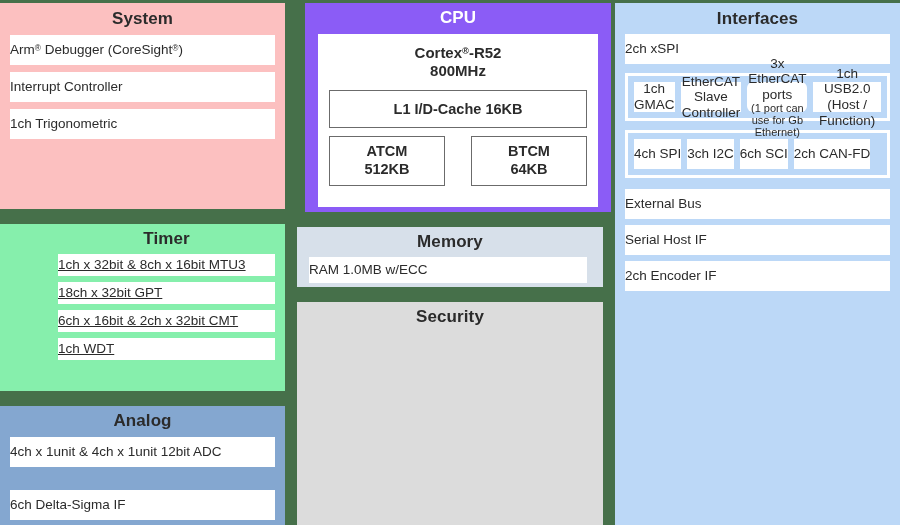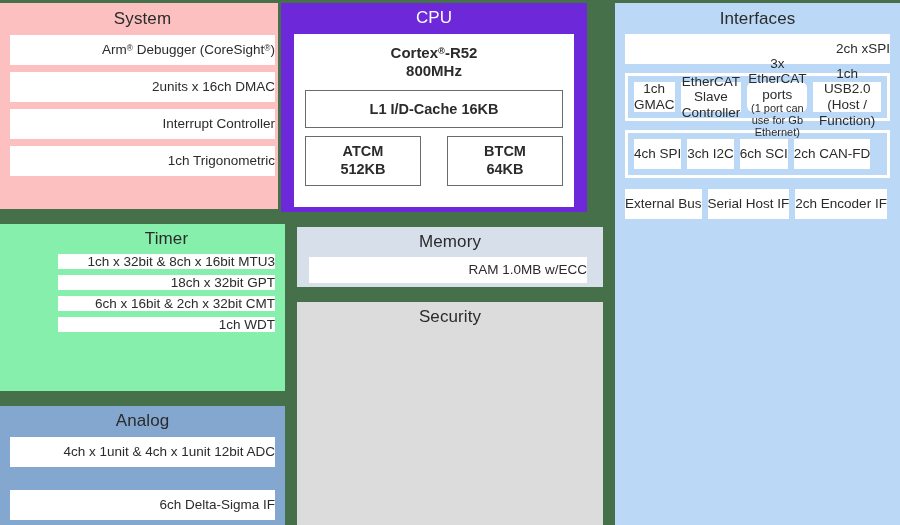--- a/index.html
+++ b/index.html
@@ -23,41 +23,41 @@
 
   
   .block {
     position: absolute;
     box-sizing: border-box;
     border: 3px solid #46704a;
     overflow: hidden;
   }
   .block-title {
     text-align: center;
-    font-weight: normal;
+    font-weight: bold;
     font-size: 17px;
     color: #2b2b2b;
     letter-spacing: .1px;
     line-height: 1;
   }
   .block-title.light { color: #ffffff; }
 
   .items {
     display: flex;
     flex-direction: column;
   }
 
   .item {
     background: #ffffff;
     color: #2b2b2b;
     font-size: 13.5px;
     text-align: center;
     display: flex;
     flex-direction: column;
-    align-items: flex-end;
+    align-items: flex-start;
     justify-content: center;
     box-sizing: border-box;
     line-height: 1.15;
   }
   .item .sub {
     font-size: 11px;
     line-height: 1.1;
   }
 
   
@@ -65,32 +65,32 @@
                   background: #fcc0c0; border-top-width: 3px; border-left-width: 0; }
   #block-system .block-title { margin-top: 7px; }
   #block-system .items { padding: 8px 10px 0 10px; gap: 7px; }
   #block-system .item { height: 30px; }
 
   
   #block-timer { left: 0px; top: 221px; width: 288px; height: 173px;
                  background: #86efac; border-left-width: 0; padding-left: 48px; }
   #block-timer .block-title { margin-top: 6px; }
   #block-timer .items { padding: 7px 10px 0 10px; gap: 6px; }
-  #block-timer .item { height: 15px; }
+  #block-timer .item { height: 22px; text-decoration: underline; }
 
   
   #block-analog { left: 0px; top: 403px; width: 288px; height: 125px;
                   background: #84a7d0; border-left-width: 0; border-bottom-width: 0; }
   #block-analog .block-title { margin-top: 6px; }
   #block-analog .items { padding: 8px 10px 0 10px; gap: 23px; }
   #block-analog .item { height: 30px; }
 
   
-  #block-cpu { left: 278px; top: 0px; width: 312px; height: 215px;
-               background: #6d28d9; border-top-width: 3px; }
+  #block-cpu { left: 302px; top: 0px; width: 312px; height: 215px;
+               background: #8b5cf6; border-top-width: 3px; }
   #block-cpu .block-title { margin-top: 6px; }
   .cpu-inner {
     background: #ffffff;
     margin: 8px 13px 0 13px;
     padding: 10px 11px 21px 11px;
     box-sizing: border-box;
   }
   .cpu-core-name {
     text-align: center;
     font-weight: bold;
@@ -157,38 +157,35 @@
     padding: 6px 6px;
     margin-top: 9px;
     box-sizing: border-box;
     display: flex;
     flex-direction: row;
     gap: 6px;
   }
   .if-trailing {
     margin-top: 11px;
     display: flex;
-    flex-direction: row;
+    flex-direction: column;
     gap: 6px;
   }
   .item.two-line { height: 32px; border-radius: 6px; }
 </style>
 </head>
 <body>
 
 <div id="diagram">
 
   <div class="block" id="block-system">
     <div class="block-title">System</div>
     <div class="items">
       <div class="item">
           <span>Arm<sup style="font-size:.62em;line-height:0;vertical-align:.42em;">®</sup> Debugger (CoreSight<sup style="font-size:.62em;line-height:0;vertical-align:.42em;">®</sup>)</span>
-        </div>
-      <div class="item">
-          <span>2units x 16ch DMAC</span>
         </div>
       <div class="item">
           <span>Interrupt Controller</span>
         </div>
       <div class="item">
           <span>1ch Trigonometric</span>
         </div>
     </div>
   </div>
 

